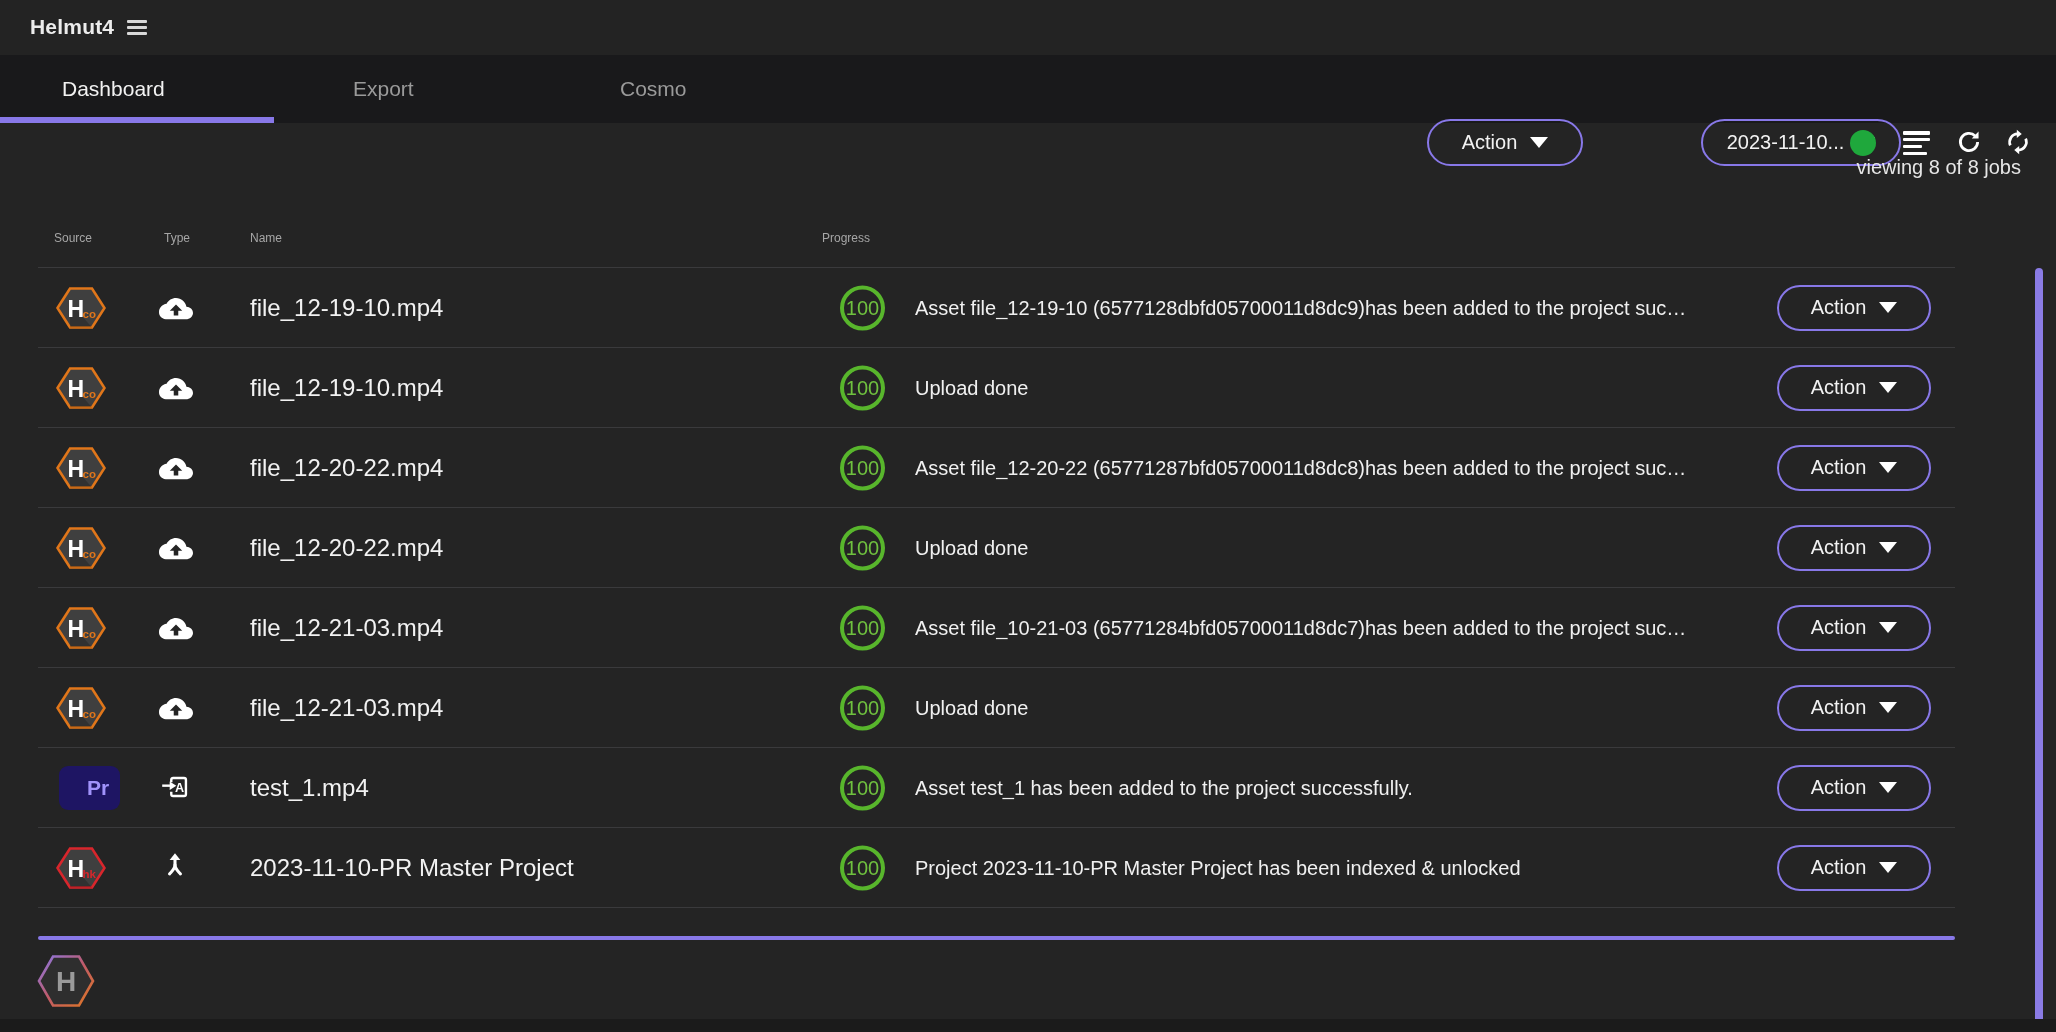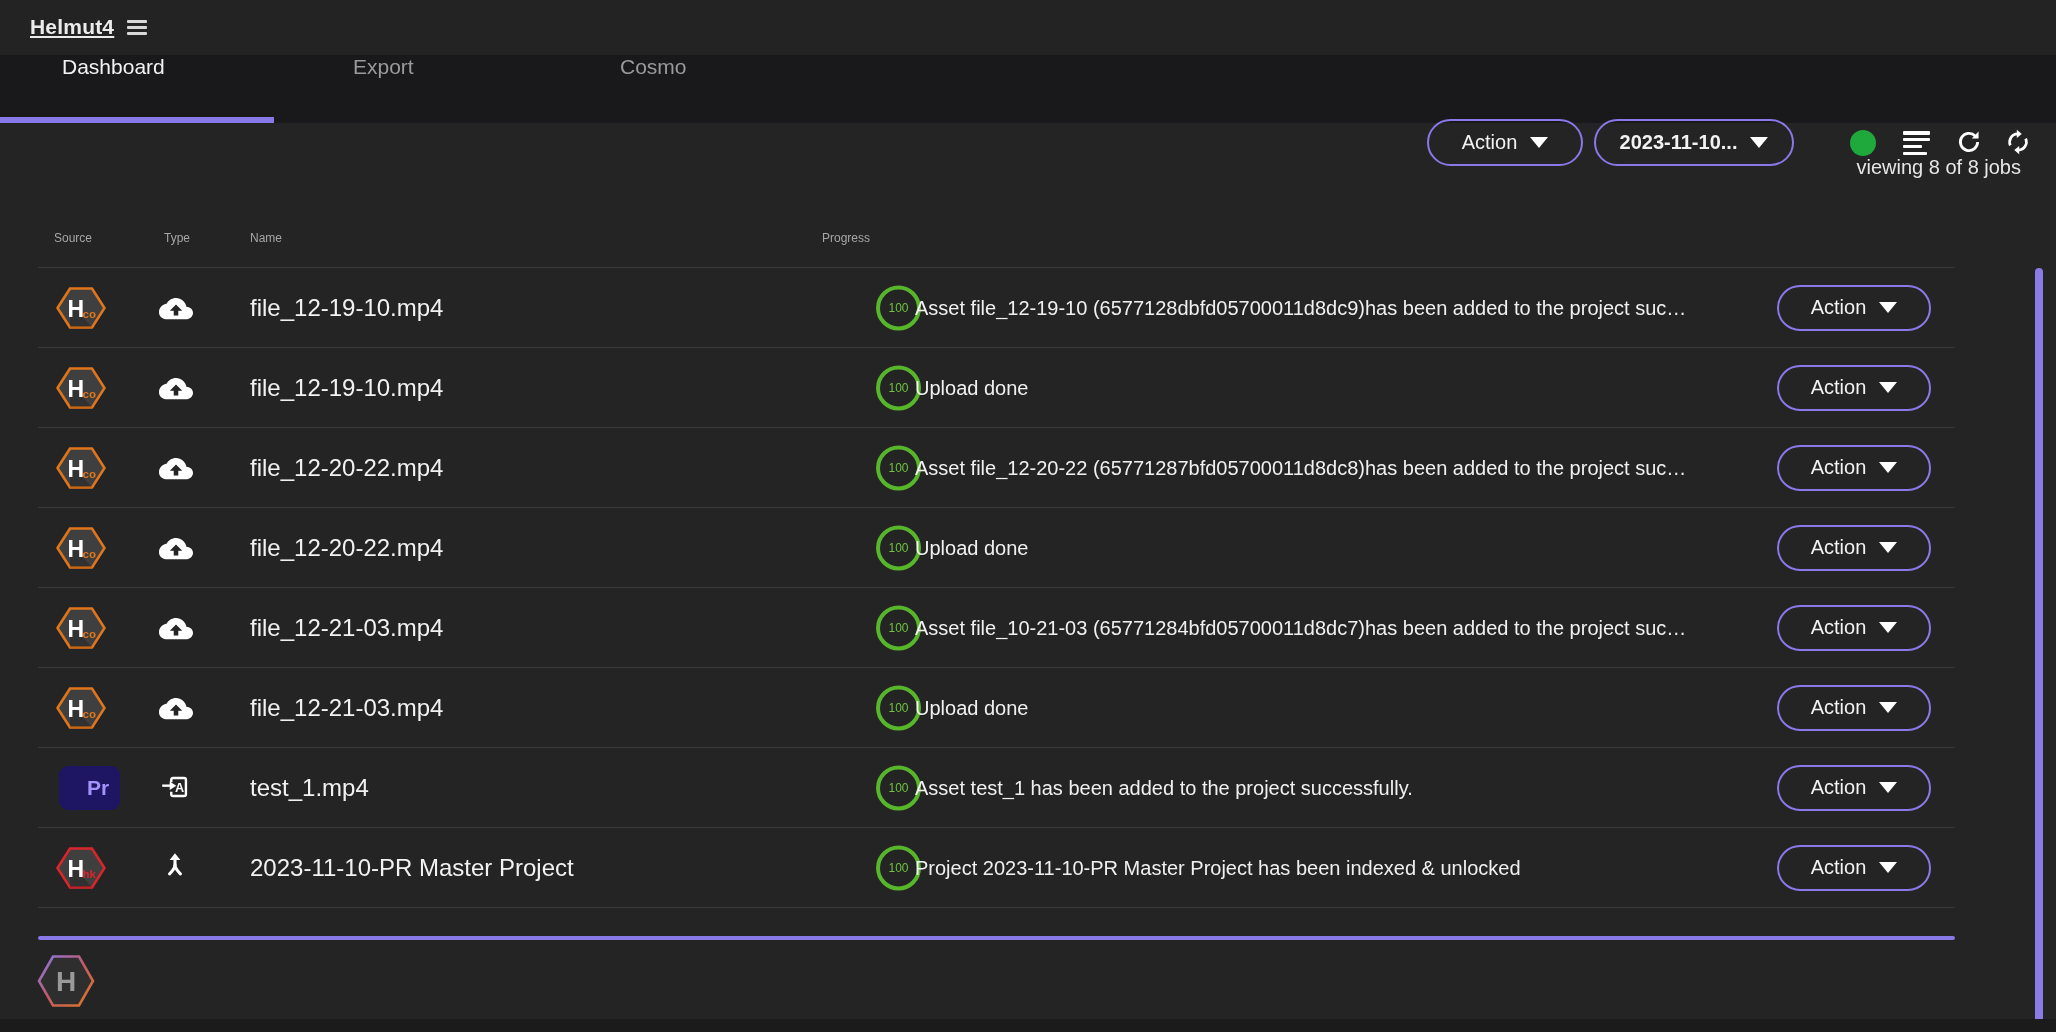--- a/index.html
+++ b/index.html
@@ -2,27 +2,27 @@
 <html><head>
 <meta charset="utf-8">
 <style>
   html,body{margin:0;padding:0;background:#242424;}
   body{width:2056px;height:1032px;position:relative;overflow:hidden;
        font-family:"Liberation Sans",sans-serif;color:#f0f0f0;}
   .app{position:absolute;inset:0;}
 
   
   .topbar{position:absolute;left:0;top:0;width:2056px;height:55px;background:#232323;}
-  .app-title{position:absolute;left:30px;top:15px;font-size:21px;font-weight:600;color:#ececec;letter-spacing:.2px;text-decoration:underline;}
+  .app-title{position:absolute;left:30px;top:15px;font-size:21px;font-weight:600;color:#ececec;letter-spacing:.2px;}
   .hamburger{position:absolute;left:127px;top:20px;width:20px;height:16px;cursor:pointer;}
   .hamburger i{display:block;height:2.5px;background:#d8d8d8;margin-bottom:3.6px;border-radius:1px;}
 
   
   .tabbar{position:absolute;left:0;top:55px;width:2056px;height:68px;background:#19191b;}
-  .tab{position:absolute;top:0;height:68px;display:flex;font-size:21px;color:#9a9a9a;cursor:pointer;}
+  .tab{position:absolute;top:0;height:68px;display:flex;align-items:center;font-size:21px;color:#9a9a9a;cursor:pointer;}
   .tab.active{color:#f2f2f2;}
   .tab-underline{position:absolute;left:0;top:62px;width:274px;height:6px;background:#8878e8;}
   .pill-btn{position:absolute;top:64px;height:47px;box-sizing:border-box;border:2.5px solid #8878e8;
             border-radius:24px;background:transparent;display:flex;align-items:center;justify-content:center;
             gap:13px;color:#f2f2f2;font-size:20px;cursor:pointer;font-family:inherit;}
   .caret{width:0;height:0;border-left:9px solid transparent;border-right:9px solid transparent;border-top:11px solid #fff;}
   .status-dot{position:absolute;left:1850px;top:75px;width:26px;height:26px;border-radius:50%;background:#1fa83c;}
   .icon-btn{position:absolute;top:73px;width:28px;height:28px;cursor:pointer;}
   .list-icon i{display:block;height:3.5px;background:#fff;margin-bottom:3.4px;border-radius:1px;}
 
@@ -33,22 +33,22 @@
   .table{position:absolute;left:38px;top:215px;width:1917px;}
   .thead{position:relative;height:52px;border-bottom:1px solid #3a3a3c;font-size:12px;color:#a6a6a6;}
   .thead span{position:absolute;top:16px;}
   .th-source{left:16px;} .th-type{left:126px;} .th-name{left:212px;} .th-progress{left:784px;}
 
   .row{position:relative;height:79px;border-bottom:1px solid #3a3a3c;}
   .cell{position:absolute;top:50%;transform:translateY(-50%);}
   .cell-src{left:18px;width:50px;height:44px;}
   .cell-type{left:121px;width:34px;height:34px;color:#fff;}
   .cell-name{left:212px;font-size:24px;color:#f2f2f2;white-space:nowrap;}
-  .cell-progress{left:838px;width:37px;height:37px;border:4.5px solid #58b62c;border-radius:50%;
-                 display:flex;align-items:center;justify-content:center;font-size:12px;color:#6fc13f;}
+  .cell-progress{left:802px;width:37px;height:37px;border:4.5px solid #58b62c;border-radius:50%;
+                 display:flex;align-items:center;justify-content:center;font-size:20px;color:#6fc13f;}
   .cell-msg{left:877px;max-width:842px;font-size:20px;color:#f0f0f0;white-space:nowrap;overflow:hidden;}
   .cell-action{left:1739px;width:154px;height:46px;box-sizing:border-box;border:2.5px solid #8878e8;border-radius:23px;
                background:transparent;display:flex;align-items:center;justify-content:center;gap:13px;
                color:#f2f2f2;font-size:20px;cursor:pointer;font-family:inherit;}
 
   
   .hex-badge{display:block;width:50px;height:44px;}
   .hex{fill:#3f3f3f;stroke-width:2.6px;}
   .hex.co{stroke:#e0761a;} .hex.hk{stroke:#d8262c;}
   .hex-shadow{fill:rgba(0,0,0,0.22);}
@@ -88,21 +88,21 @@
     </div>
     <div class="tab" style="left:620px;">
       <span>Cosmo</span>
     </div>
     <div class="tab-underline"></div>
 
     <button class="pill-btn" style="left:1427px;width:156px;">
       <span>Action</span>
       <span class="caret"></span>
     </button>
-    <button class="pill-btn" style="left:1594px;width:200px;font-weight:bold;">
+    <button class="pill-btn" style="left:1701px;width:200px;">
       <span>2023-11-10...</span>
       <span class="caret"></span>
     </button>
 
     <span class="status-dot"></span>
 
     <span class="icon-btn list-icon" style="left:1903px;top:76px;">
       <i style="width:27px;"></i>
         <i style="width:27px;"></i>
         <i style="width:19px;"></i>

